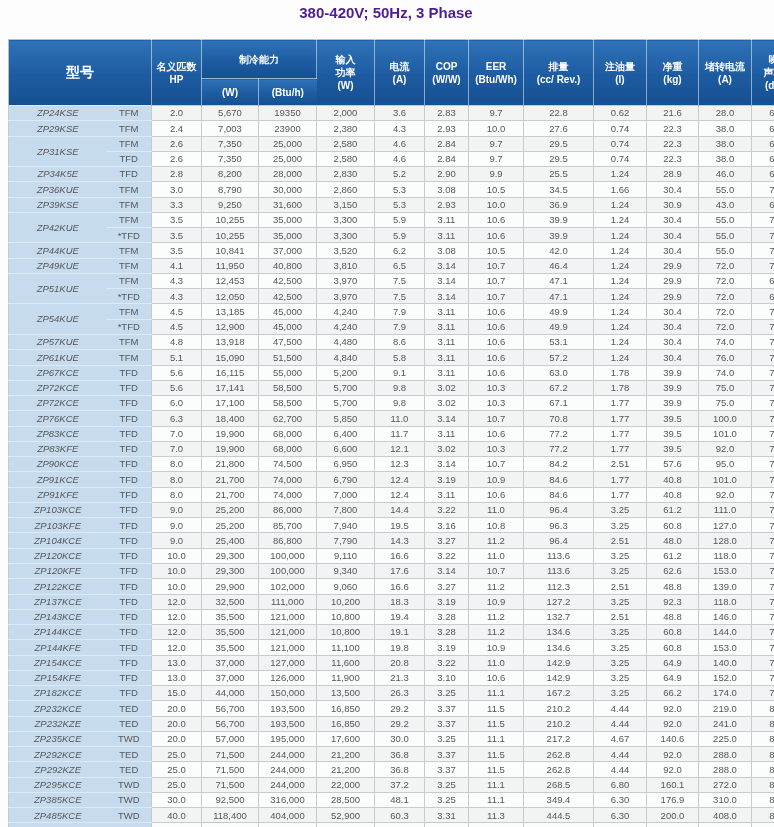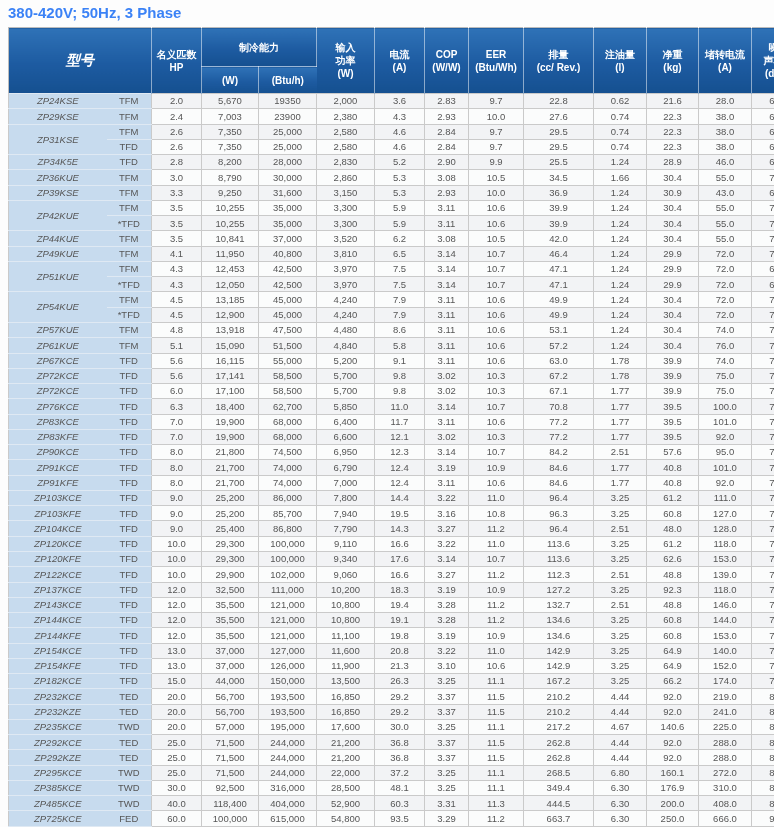--- a/index.html
+++ b/index.html
@@ -2,37 +2,37 @@
 <html><head>
 <meta charset="utf-8">
 <style>
   html,body{margin:0;padding:0;}
   body{
     width:774px;height:827px;overflow:hidden;background:#fdfdfd;
     font-family:"Liberation Sans","DejaVu Sans",sans-serif;
   }
   .page{padding:3px 10px 0 8px;}
   .title{
-    font-size:15px;font-weight:700;color:#3b82f6;
-    margin:1px 0 6px 0;letter-spacing:0;
+    font-size:15px;font-weight:700;color:#4c1d95;
+    margin:1px 0 18px 0;letter-spacing:0;text-align:center;
   }
   table.spec{
     border-collapse:collapse;table-layout:fixed;width:747px;
     border:1px solid #bcbcbc;
   }
   thead th{
     background:linear-gradient(180deg,#2f72b7 0%,#1d5ba1 55%,#155090 100%);
     color:#fff;font-weight:700;font-size:10px;line-height:1.3;
     white-space:pre-line;text-align:center;vertical-align:middle;
     border-right:1px solid rgba(255,255,255,.5);padding:2px 0;
   }
   thead th:last-child{border-right:none;}
   thead tr.h1 th{height:34px;}
   thead tr.h2 th{height:22px;}
-  th.model-h{font-size:14px;font-style:italic;}
+  th.model-h{font-size:14px;}
   th.cap-h{border-bottom:1px solid rgba(255,255,255,.55);}
   tbody td{
     font-size:9.5px;color:#565656;text-align:center;
     height:14.28px;padding:0;line-height:1;
     border:1px solid #cacaca;
   }
   tbody tr:nth-child(odd) td{background:#f2f3f5;}
   tbody tr:nth-child(even) td{background:#fbfcfc;}
   tbody td.model{
     background:#c7dbee!important;border-right:none;

